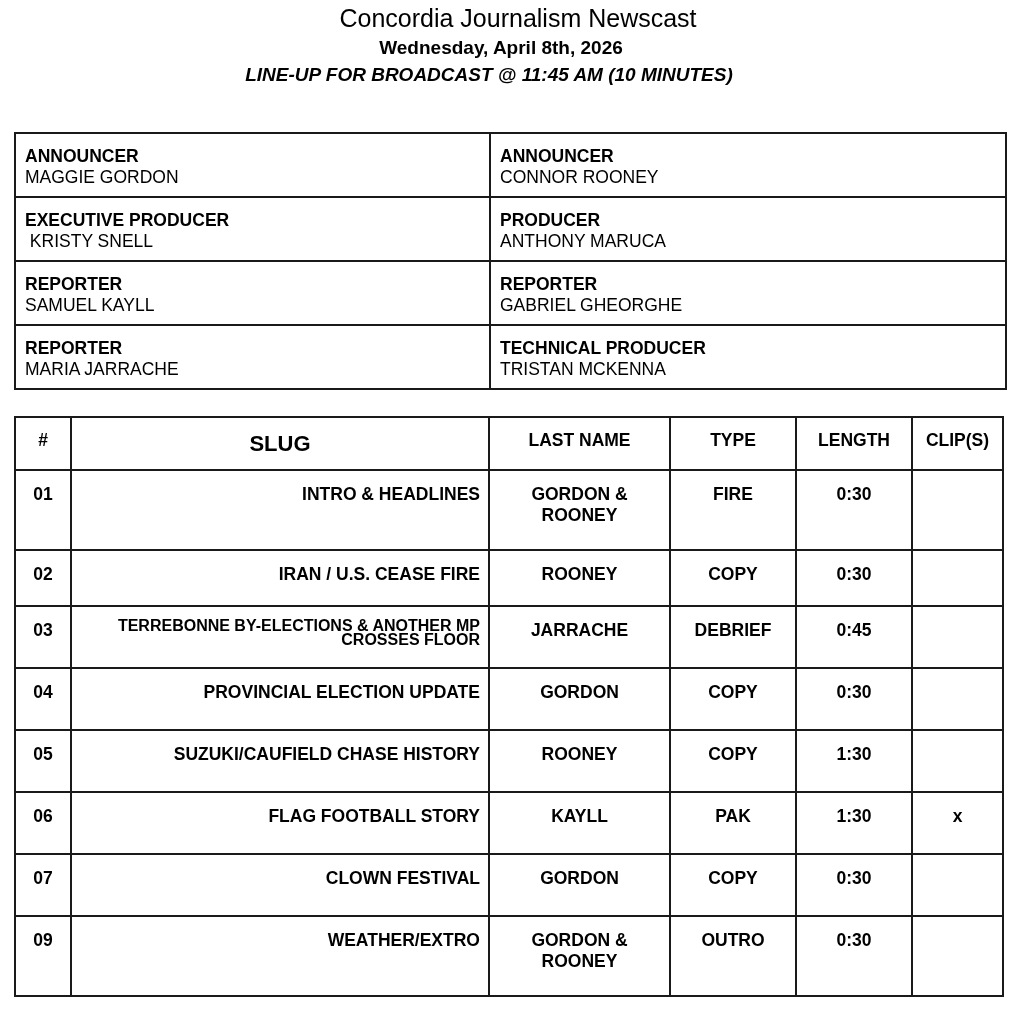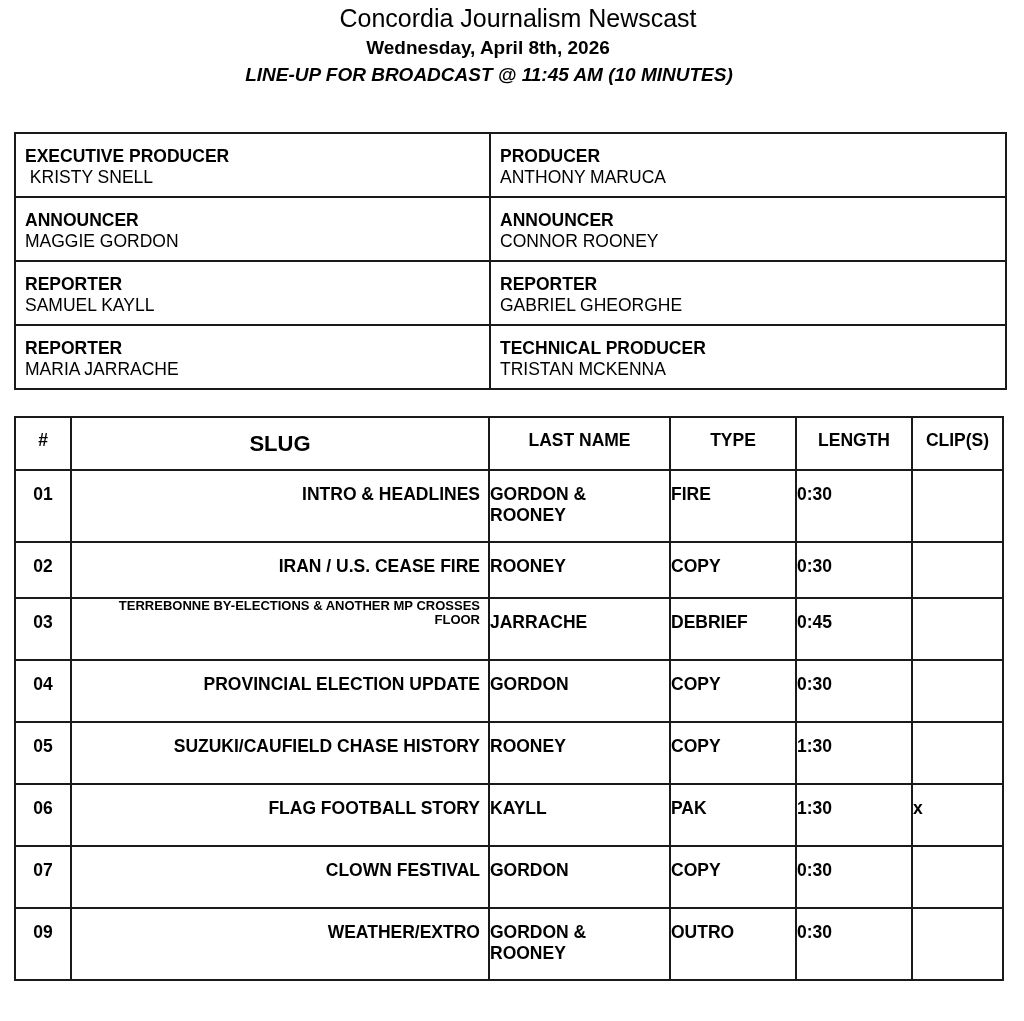--- a/index.html
+++ b/index.html
@@ -1,78 +1,78 @@
 <!DOCTYPE html>
 <html><head>
 <meta charset="utf-8">
 <style>
   * { box-sizing: border-box; margin: 0; padding: 0; }
   html, body { width: 1024px; height: 1021px; background: #ffffff; overflow: hidden; }
   body { position: relative; font-family: "Liberation Sans", sans-serif; color: #000; }
 
   .title { position: absolute; left: 0; width: 976px; top: 3px; text-align: center;
            font-size: 25px; font-weight: normal; line-height: 30px; margin-left: 30px; }
-  .date { position: absolute; left: 0; width: 976px; top: 37px; text-align: center;
+  .date { position: absolute; left: 13px; width: 976px; top: 37px; text-align: center;
           font-size: 19px; font-weight: bold; line-height: 22px; }
   .lineup-heading { position: absolute; left: 0; width: 978px; top: 64px; text-align: center;
           font-size: 19px; font-weight: bold; font-style: italic; line-height: 22px; }
 
   table { border-collapse: collapse; position: absolute; table-layout: fixed; }
   td, th { border: 2px solid #1a1a1a; }
 
   .crew { left: 14px; top: 132px; width: 991px; }
   .crew td { height: 64px; vertical-align: top; padding: 12px 9px 0 9px; }
   .crew .role { display: block; font-weight: bold; font-size: 17.5px; line-height: 21px; }
   .crew .person { display: block; font-size: 17.5px; line-height: 21px; }
 
   .rundown { left: 14px; top: 416px; width: 988px; }
   .rundown th { font-weight: bold; height: 53px; vertical-align: top; padding-top: 12px;
                 font-size: 17.5px; line-height: 20px; text-align: center; }
   .rundown th.slug-h { font-size: 22px; padding-top: 13px; line-height: 26px; border-radius: 19px; }
   .rundown td { vertical-align: top; font-weight: bold; font-size: 17.5px; line-height: 21px;
-                padding-top: 13px; }
+                padding-top: 13px; text-align: center; }
   .rundown td.slug { text-align: right; padding-left: 9px; padding-right: 8px; }
-  .rundown td.slug.small { font-size: 13px; line-height: 14px; padding-top: 0; }
+  .rundown td.slug.small { font-size: 16px; line-height: 14px; padding-top: 12px; }
   .rundown td.num { text-align: center; }
-  .rundown tr.tall td { height: 72px; margin-left: 8px; }
+  .rundown tr.tall td { height: 80px; margin-left: 8px; }
   .rundown tr.r56 td { height: 56px; border-radius: 20px; }
   .rundown tr.r53 td { height: 62px; }
   .rundown td.clip { font-size: 17.5px; }
 </style>
 </head>
 <body>
 
 <div class="title">Concordia Journalism Newscast</div>
 <div class="date">Wednesday, April 8th, 2026</div>
 <div class="lineup-heading">LINE-UP FOR BROADCAST @ 11:45 AM (10 MINUTES)</div>
 
 <table class="crew">
   <colgroup>
       <col style="width:475px">
       <col style="width:516px">
     </colgroup>
   <tbody>
       <tr>
     <td>
+      <span class="role">ANNOUNCER</span>
+      <span class="person">MAGGIE GORDON</span>
+    </td>
+    <td>
+      <span class="role">ANNOUNCER</span>
+      <span class="person">CONNOR ROONEY</span>
+    </td>
+  </tr>
+  <tr>
+    <td>
       <span class="role">EXECUTIVE PRODUCER</span>
       <span class="person" style="white-space:pre"> KRISTY SNELL</span>
     </td>
     <td>
       <span class="role">PRODUCER</span>
       <span class="person">ANTHONY MARUCA</span>
-    </td>
-  </tr>
-  <tr>
-    <td>
-      <span class="role">ANNOUNCER</span>
-      <span class="person">MAGGIE GORDON</span>
-    </td>
-    <td>
-      <span class="role">ANNOUNCER</span>
-      <span class="person">CONNOR ROONEY</span>
     </td>
   </tr>
   <tr>
     <td>
       <span class="role">REPORTER</span>
       <span class="person">SAMUEL KAYLL</span>
     </td>
     <td>
       <span class="role">REPORTER</span>
       <span class="person">GABRIEL GHEORGHE</span>

